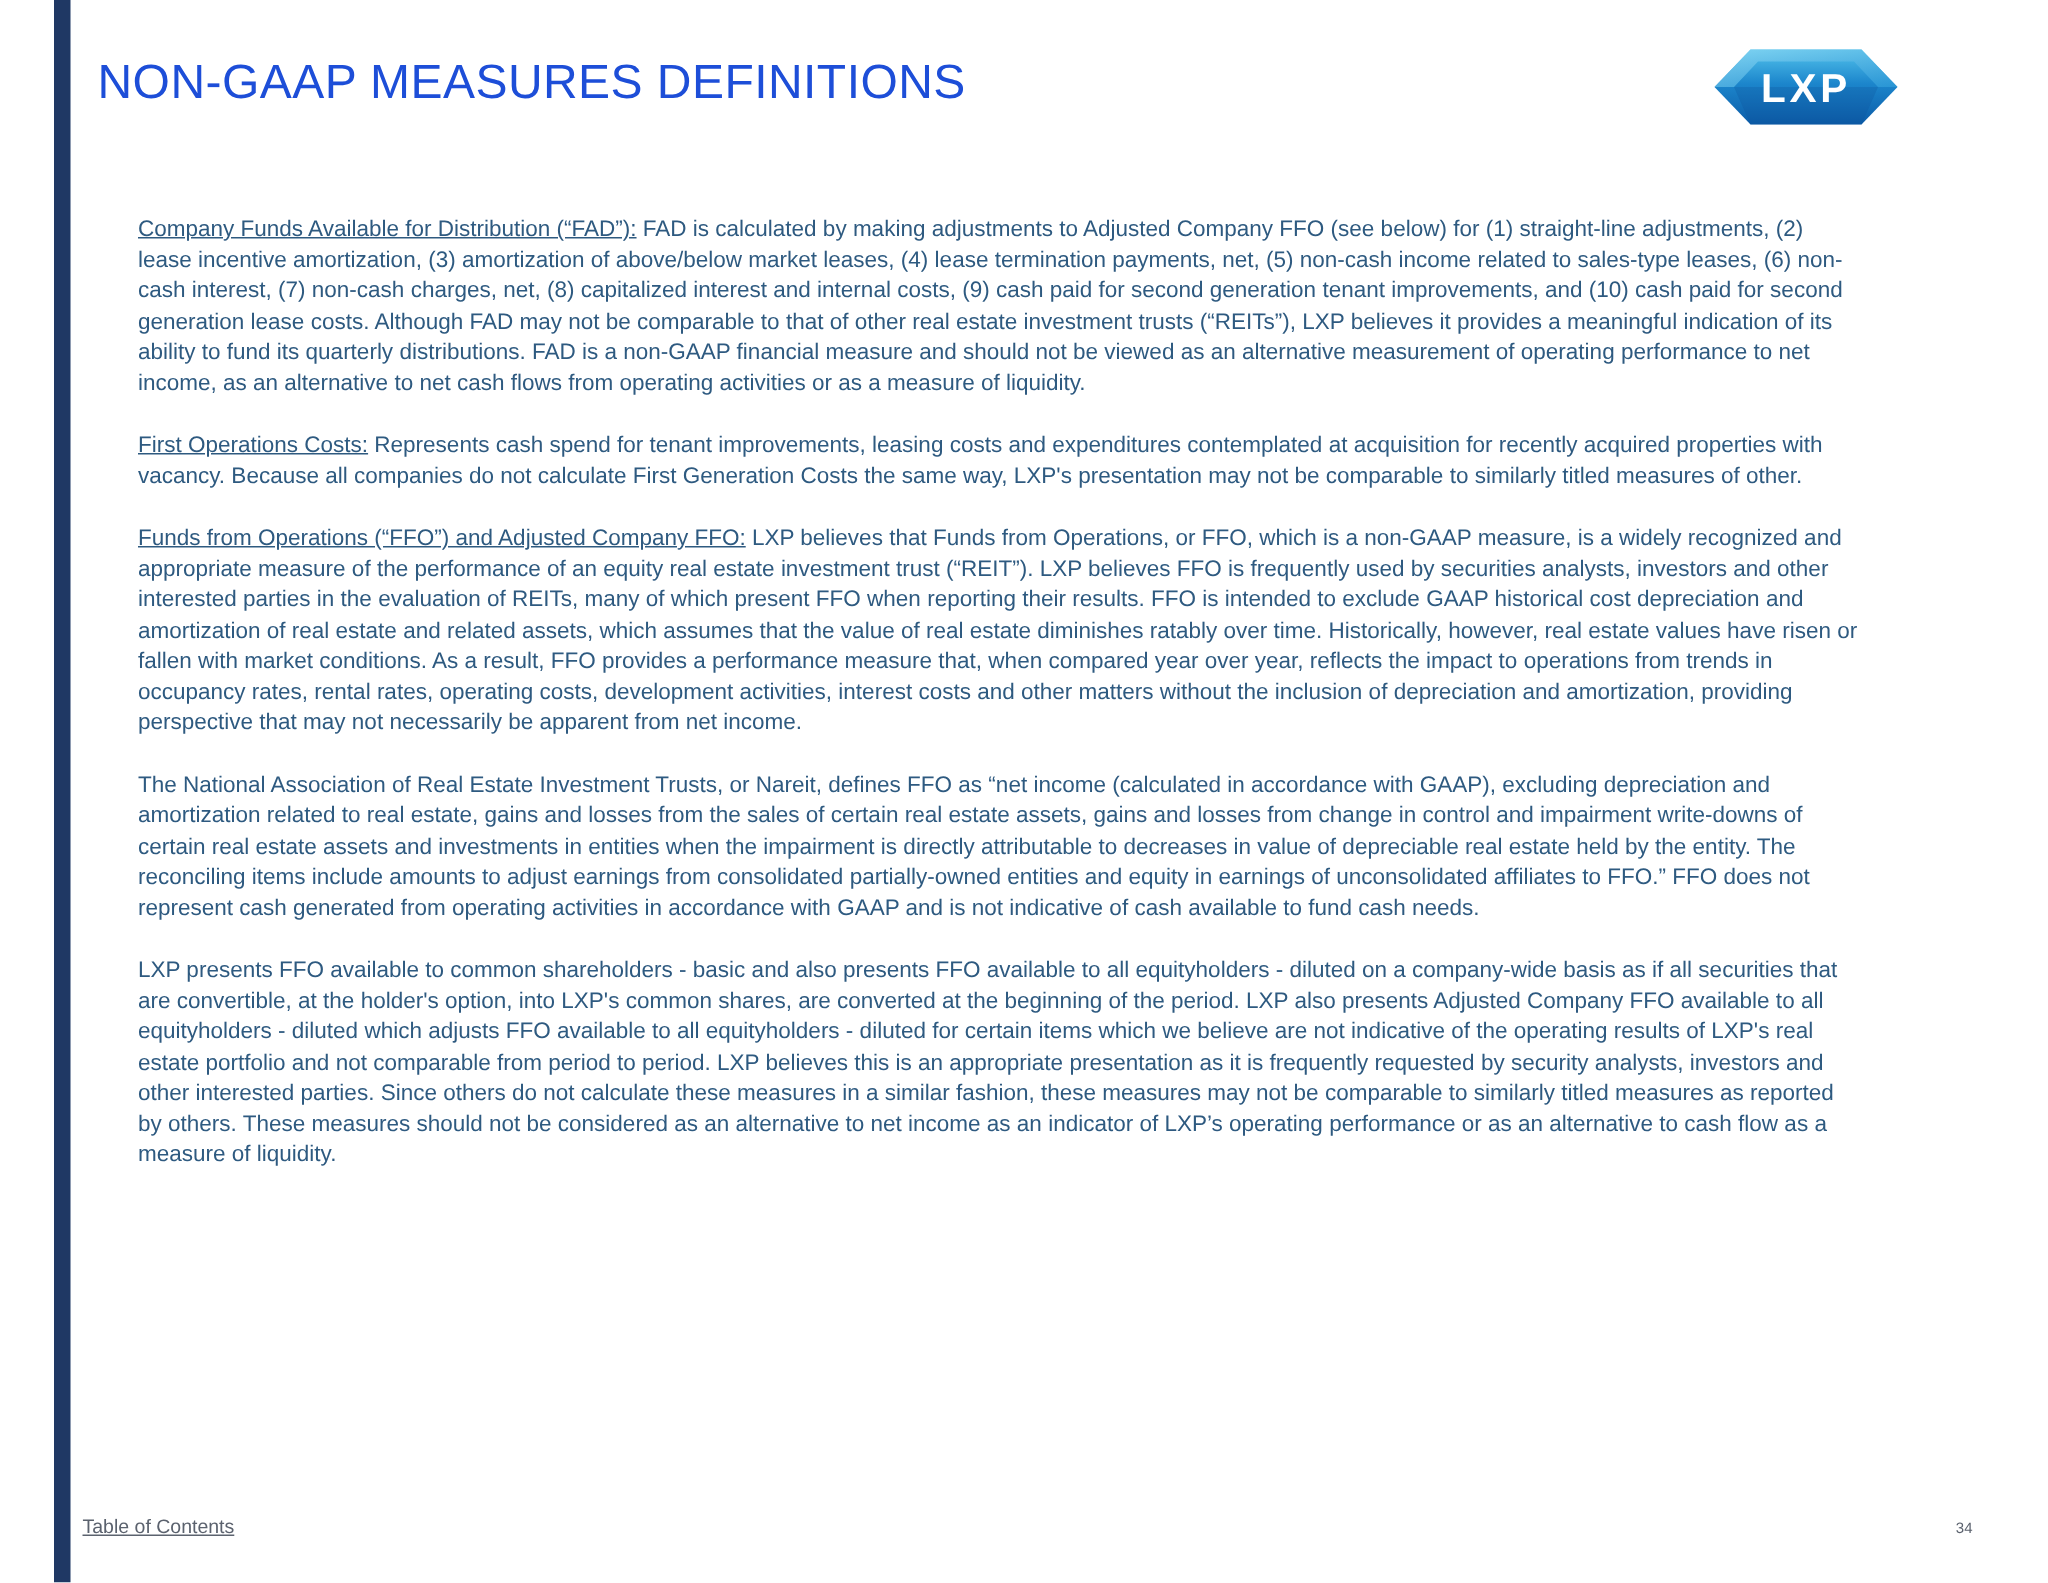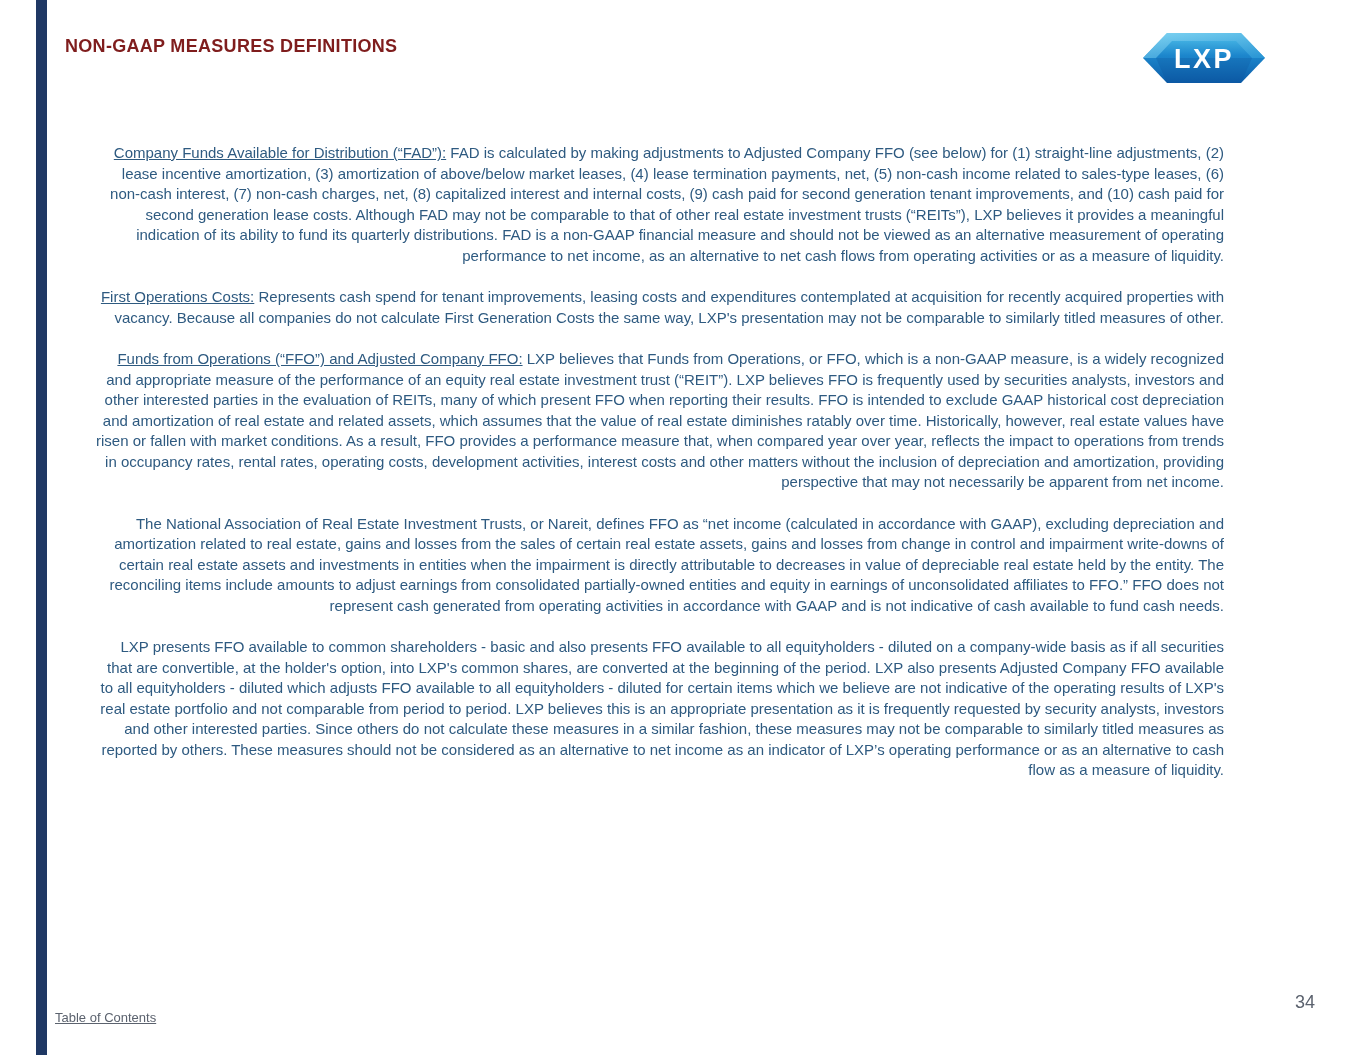--- a/index.html
+++ b/index.html
@@ -16,59 +16,59 @@
     left: 36px;
     top: 0;
     width: 11px;
     height: 1055px;
     background: #1F3864;
   }
   .slide-title {
     position: absolute;
     left: 65px;
     top: 36px;
-    font-size: 18px;
-    font-weight: 700;
-    color: #7f1d1d;
+    font-size: 32px;
+    font-weight: 400;
+    color: #1d4ed8;
     letter-spacing: 0.3px;
     white-space: nowrap;
   }
   .logo {
     position: absolute;
     left: 1140px;
     top: 28px;
     width: 128px;
     height: 60px;
   }
   .content {
     position: absolute;
     left: 92px;
     top: 143px;
     width: 1148px;
     color: #2E5A80;
     font-size: 15px;
     line-height: 20.5px;
     text-align: left;
   }
-  .content p { margin: 0 16px 21px 0; text-align: right; }
+  .content p { margin: 0 0 21px 0; }
   .content .lead { text-decoration: underline; }
   .footer-left {
     position: absolute;
     left: 55px;
     bottom: 30px;
     font-size: 13px;
     color: #5B626E;
     cursor: pointer;
     text-decoration: underline;
   }
   .footer-right {
     position: absolute;
     right: 50px;
-    bottom: 42px;
-    font-size: 18px;
+    bottom: 30px;
+    font-size: 10px;
     color: #5B626E;
   }
 </style>
 </head>
 <body>
 
 <div class="slide">
 
   <div class="accent-stripe"></div>
 

